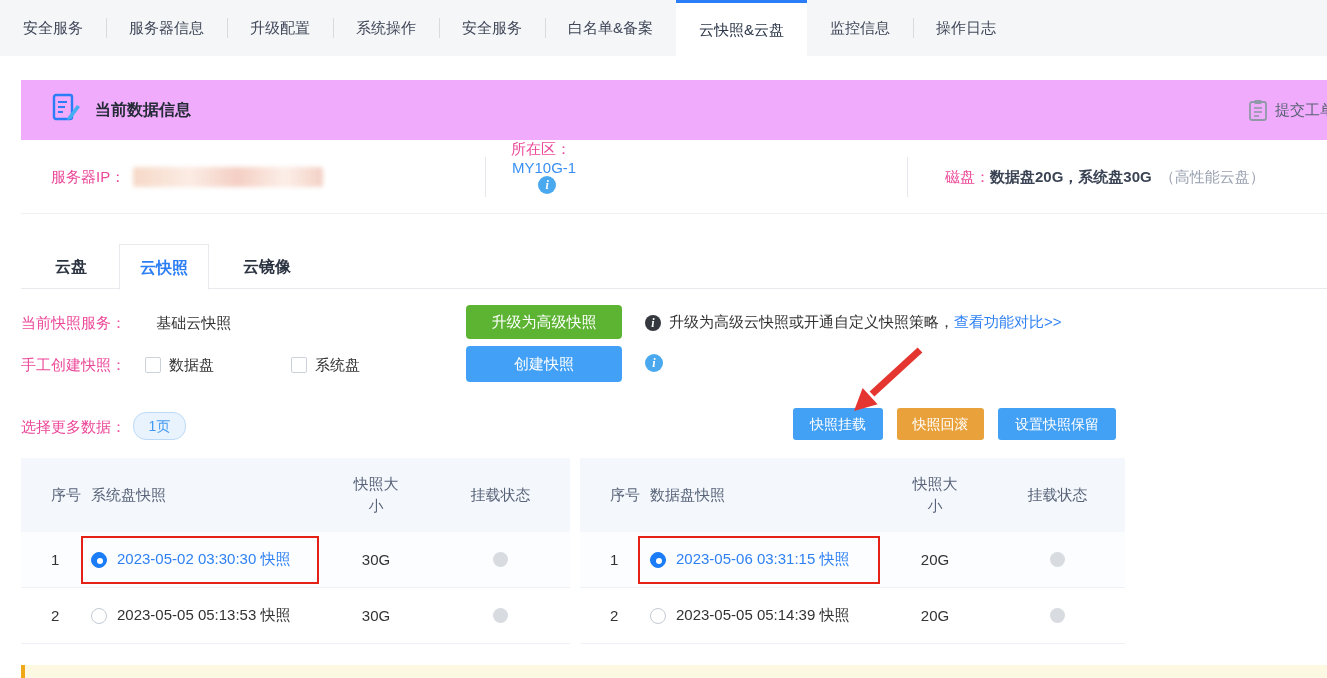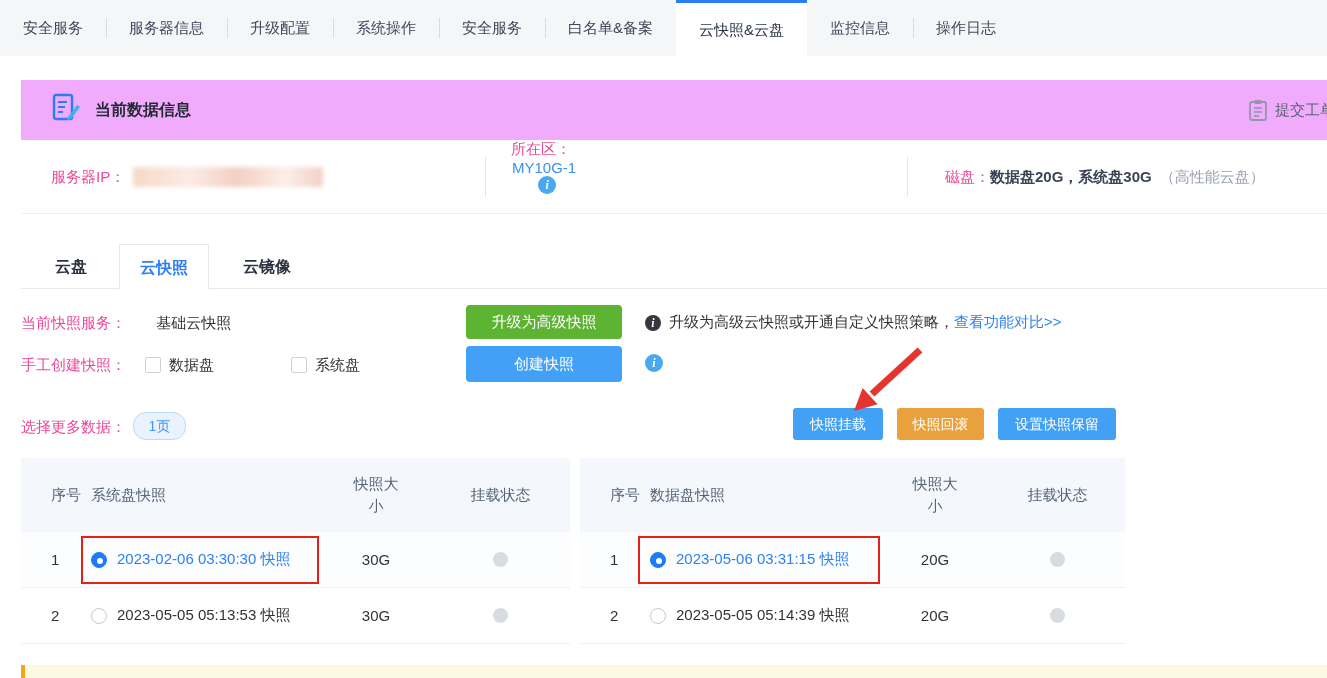--- a/index.html
+++ b/index.html
@@ -186,21 +186,21 @@
   <div class="t-head">
     <div class="c1">序号</div>
     <div class="c2">系统盘快照</div>
     <div class="c3"><span class="wrap">快照大小</span></div>
     <div class="c4">挂载状态</div>
   </div>
   <div class="t-row first">
     <div class="c1">1</div>
     <div class="c2">
       <span class="radio on"></span>
-      <span class="snap-link">2023-02-06 03:30:30 快照</span>
+      <span class="snap-link">2023-05-02 03:30:30 快照</span>
     </div>
     <div class="c3">30G</div>
     <div class="c4">
         <span class="status-dot"></span>
       </div>
   </div>
   <div class="t-row">
     <div class="c1">2</div>
     <div class="c2">
       <span class="radio"></span>

